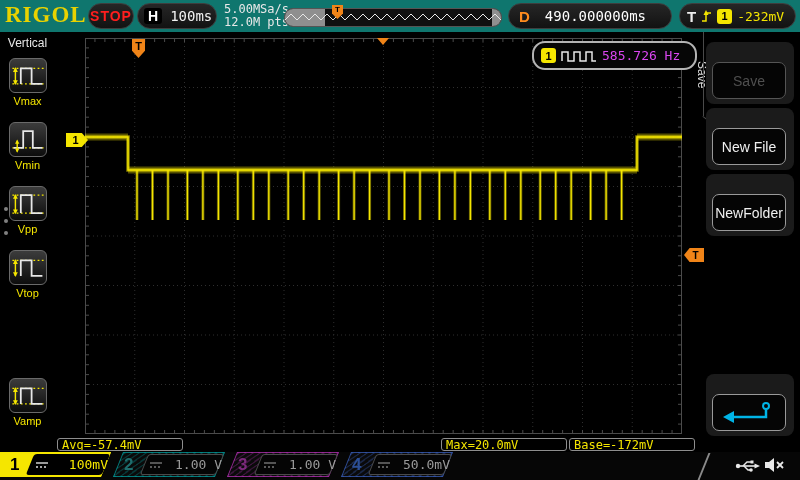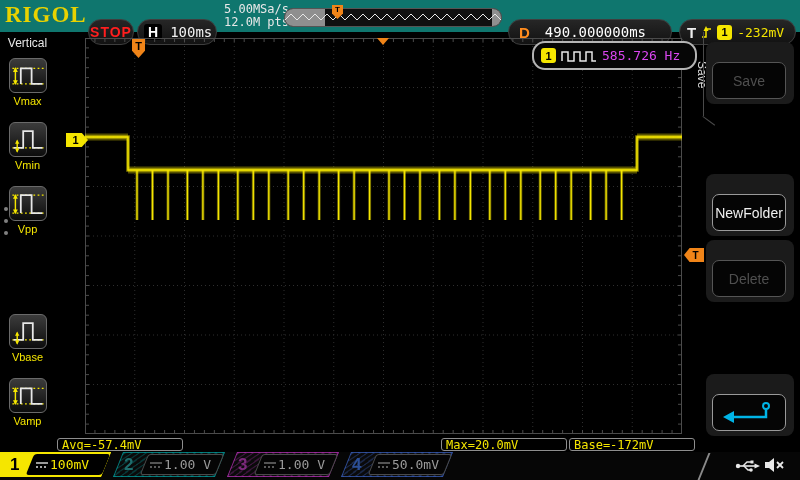--- a/index.html
+++ b/index.html
@@ -6,21 +6,21 @@
   #screen{position:relative;width:800px;height:480px;background:#000;overflow:hidden;
           font-family:"Liberation Sans",sans-serif;-webkit-font-smoothing:none;}
   .abs{position:absolute;}
   .mono{font-family:"DejaVu Sans Mono",monospace;}
 
   
   #topbar{left:0;top:0;width:800px;height:32px;background:#0f766e;}
   .logo{left:5px;top:2px;font-family:"Liberation Serif",serif;font-weight:bold;
         font-size:23px;color:#e8d200;letter-spacing:1px;}
   .tb-btn{background:linear-gradient(#262626,#121212);border:1px solid #3e3e3e;border-radius:13px;
-          display:flex;align-items:center;box-sizing:border-box;margin-top:16px;}
+          display:flex;align-items:center;box-sizing:border-box;}
   #stop-btn{left:88px;top:3px;width:46px;height:26px;justify-content:center;
             color:#ff1e1e;font-weight:bold;font-size:14px;letter-spacing:1px;}
   #h-group{left:137px;top:3px;width:80px;height:26px;padding:0 6px;gap:8px;}
   #h-group .hchip{color:#fff;font-weight:bold;font-size:14px;background:#000;border-radius:3px;padding:0 4px;}
   #h-group .tbase{color:#f2f2f2;font-size:14px;}
   #rate{left:224px;top:3px;color:#e8e8e8;font-size:12px;line-height:13px;}
   #thumb{left:284px;top:8px;width:216px;height:17px;border:1px solid #555;border-radius:9px;
          background:#101010;overflow:visible;}
   #thumb .capL{position:absolute;left:0;top:0;width:40px;height:17px;background:#8f8f8f;border-radius:8px 0 0 8px;}
   #thumb .capR{position:absolute;right:0;top:0;width:9px;height:17px;background:#8f8f8f;border-radius:0 8px 8px 0;}
@@ -65,21 +65,21 @@
   .meas{top:438px;width:126px;height:13px;border:1px solid #8e8e8e;border-radius:3px;background:#000;
         color:var(--ch1);font-size:12px;line-height:13px;padding-left:4px;box-sizing:border-box;overflow:hidden;}
 
   
   #chbar{left:0;top:452px;width:800px;height:28px;background:#060606;}
   .ch{position:absolute;top:0;width:114px;height:27px;}
   .chbg{position:absolute;left:4px;right:8px;top:0;bottom:2px;transform:skewX(-22deg);box-sizing:border-box;}
   .chval{position:absolute;left:30px;top:2px;width:76px;height:21px;transform:skewX(-22deg);
          box-sizing:border-box;border-radius:3px;}
   .chnum{position:absolute;left:10px;top:3px;font-size:17px;font-weight:bold;}
-  .chscale{position:absolute;left:50px;top:5px;width:58px;text-align:left;font-size:13px;}
+  .chscale{position:absolute;left:50px;top:5px;width:58px;text-align:right;font-size:13px;}
   .dcicon{position:absolute;left:35px;top:9px;}
   .ch2 .chbg{border:1px solid rgba(0,166,166,.7);
      background:repeating-linear-gradient(135deg,rgba(0,166,166,.30) 0 1.5px,rgba(0,0,0,0) 1.5px 5px),#0a0a0a;}
   .ch3 .chbg{border:1px solid rgba(194,51,194,.7);
      background:repeating-linear-gradient(135deg,rgba(194,51,194,.28) 0 1.5px,rgba(0,0,0,0) 1.5px 5px),#0a0a0a;}
   .ch4 .chbg{border:1px solid rgba(60,100,200,.7);
      background:repeating-linear-gradient(135deg,rgba(60,100,200,.33) 0 1.5px,rgba(0,0,0,0) 1.5px 5px),#0a0a0a;}
   .chdim .chval{background:#050505;border:1px solid #4a4a4a;}
   #slash{left:703px;top:453px;width:1.5px;height:27px;background:#8a8a8a;transform:skewX(-22deg);}
 
@@ -172,31 +172,31 @@
       <polygon points="4.5,4 2.5,8 6.5,8" fill="var(--ch1)"></polygon>
       <polygon points="4.5,21 2.5,17 6.5,17" fill="var(--ch1)"></polygon>
     </svg>
     <span class="lm-label">Vpp</span>
   </div>
 
   <div class="abs pagedot" style="left:4px;top:207px"></div>
   <div class="abs pagedot" style="left:4px;top:219px"></div>
   <div class="abs pagedot" style="left:4px;top:231px"></div>
 
-
-  <div class="abs lm-item" style="left:0;top:314px">
+  <div class="abs lm-item" style="left:0;top:250px">
     <svg class="lm-icon" viewBox="0 0 30 24">
-      <line x1="2" y1="19" x2="28" y2="19" stroke="var(--ch1)" stroke-dasharray="1.5,2"></line>
-      <path d="M3,19 H11 V5 H19 V19 H27" stroke="#e8e8e8" stroke-width="1.5" fill="none"></path>
-      <line x1="6" y1="13" x2="6" y2="22" stroke="var(--ch1)" stroke-width="1.2"></line>
-      <polygon points="6,12 4.2,15.5 7.8,15.5" fill="var(--ch1)"></polygon>
-      <polygon points="6,23 4.2,19.5 7.8,19.5" fill="var(--ch1)"></polygon>
+      <line x1="2" y1="6" x2="28" y2="6" stroke="var(--ch1)" stroke-dasharray="1.5,2"></line>
+      <path d="M9,19 V6 H18 V19 H27" stroke="#e8e8e8" stroke-width="1.5" fill="none"></path>
+      <line x1="4.5" y1="6" x2="4.5" y2="19" stroke="var(--ch1)" stroke-width="1.2"></line>
+      <polygon points="4.5,5 2.5,9 6.5,9" fill="var(--ch1)"></polygon>
+      <polygon points="4.5,20 2.5,16 6.5,16" fill="var(--ch1)"></polygon>
     </svg>
-    <span class="lm-label">Vbase</span>
-  </div>
+    <span class="lm-label">Vtop</span>
+  </div>
+
 
   <div class="abs lm-item" style="left:0;top:378px">
     <svg class="lm-icon" viewBox="0 0 30 24">
       <line x1="2" y1="6" x2="28" y2="6" stroke="var(--ch1)" stroke-dasharray="1.5,2"></line>
       <line x1="2" y1="19" x2="28" y2="19" stroke="var(--ch1)" stroke-dasharray="1.5,2"></line>
       <path d="M9,19 V6 H18 V19 H27" stroke="#e8e8e8" stroke-width="1.5" fill="none"></path>
       <line x1="4.5" y1="6" x2="4.5" y2="19" stroke="var(--ch1)" stroke-width="1.2"></line>
       <polygon points="4.5,5 2.5,9 6.5,9" fill="var(--ch1)"></polygon>
       <polygon points="4.5,20 2.5,16 6.5,16" fill="var(--ch1)"></polygon>
     </svg>
@@ -507,25 +507,25 @@
     <line x1="20" y1="6" x2="14" y2="12" stroke="#e8e8e8" stroke-width="1.8"></line>
   </svg>
 
   <div class="abs" id="save-tab">Save</div>
   <div class="abs" id="tab-line-v"></div>
   <div class="abs" id="tab-line-d"></div>
 
   <div class="abs slot" style="top:42px">
     <div class="softkey disabled">Save</div>
   </div>
+  <div class="abs slot" style="top:108px">
+    <div class="softkey">New File</div>
+  </div>
   <div class="abs slot" style="top:174px">
     <div class="softkey">NewFolder</div>
-  </div>
-  <div class="abs slot" style="top:240px">
-    <div class="softkey disabled">Delete</div>
   </div>
   <div class="abs slot" style="top:374px">
     <div class="softkey">
       <svg width="58" height="26" viewBox="0 0 58 26">
         <circle cx="46" cy="6" r="3" fill="none" stroke="var(--cyan)" stroke-width="2"></circle>
         <path d="M46,9 V17 H14" stroke="var(--cyan)" stroke-width="2.5" fill="none"></path>
         <polygon points="14,11 14,23 3,17" fill="var(--cyan)"></polygon>
       </svg>
     </div>
   </div>

